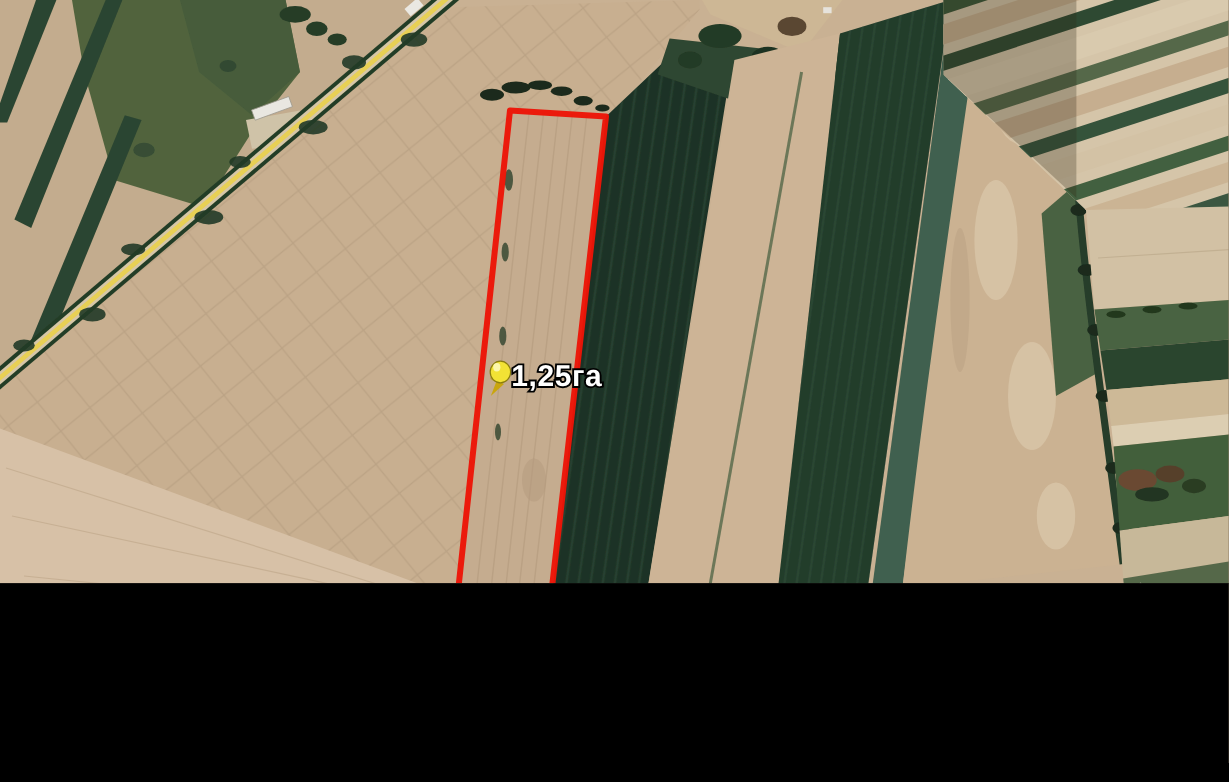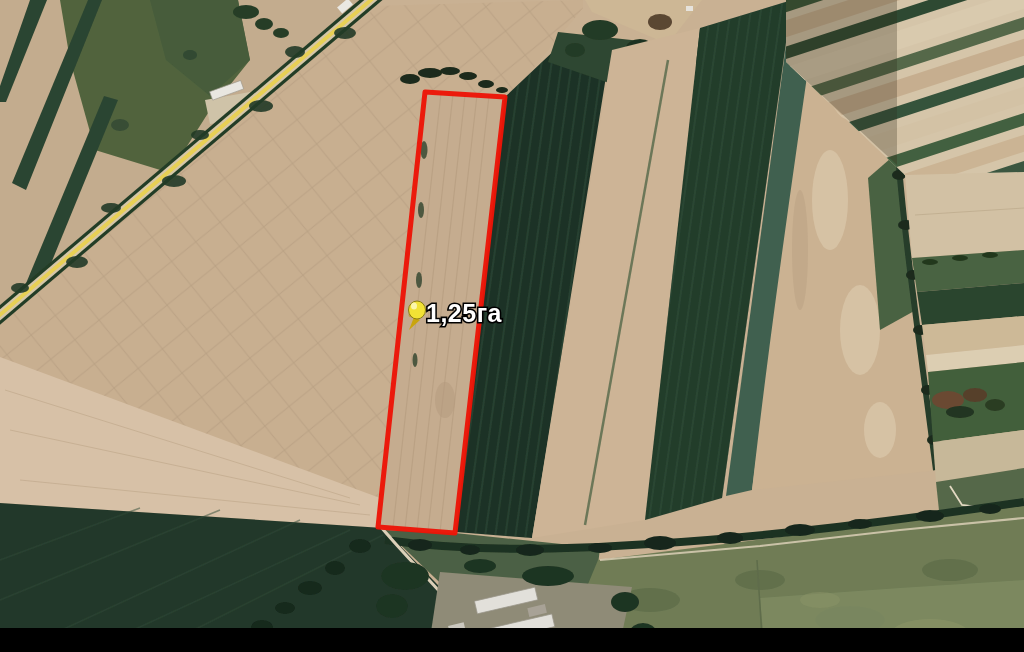--- a/index.html
+++ b/index.html
@@ -1,16 +1,16 @@
 <!DOCTYPE html>
 <html><head>
 <meta charset="utf-8">
 <style>
   html,body{margin:0;padding:0;background:#000;}
-  .viewport{position:relative;width:1024px;height:628px;overflow:hidden;background:#c9b193;}
+  .viewport{position:relative;width:1024px;height:486px;overflow:hidden;background:#c9b193;}
   .viewport svg{position:absolute;left:0;top:0;display:block;}
   .pm-label{
     font:bold 25px "Liberation Sans","DejaVu Sans",sans-serif;
     letter-spacing:.5px;
     stroke:#000;stroke-width:3.2px;paint-order:stroke;
   }
 </style>
 </head>
 <body>
 

